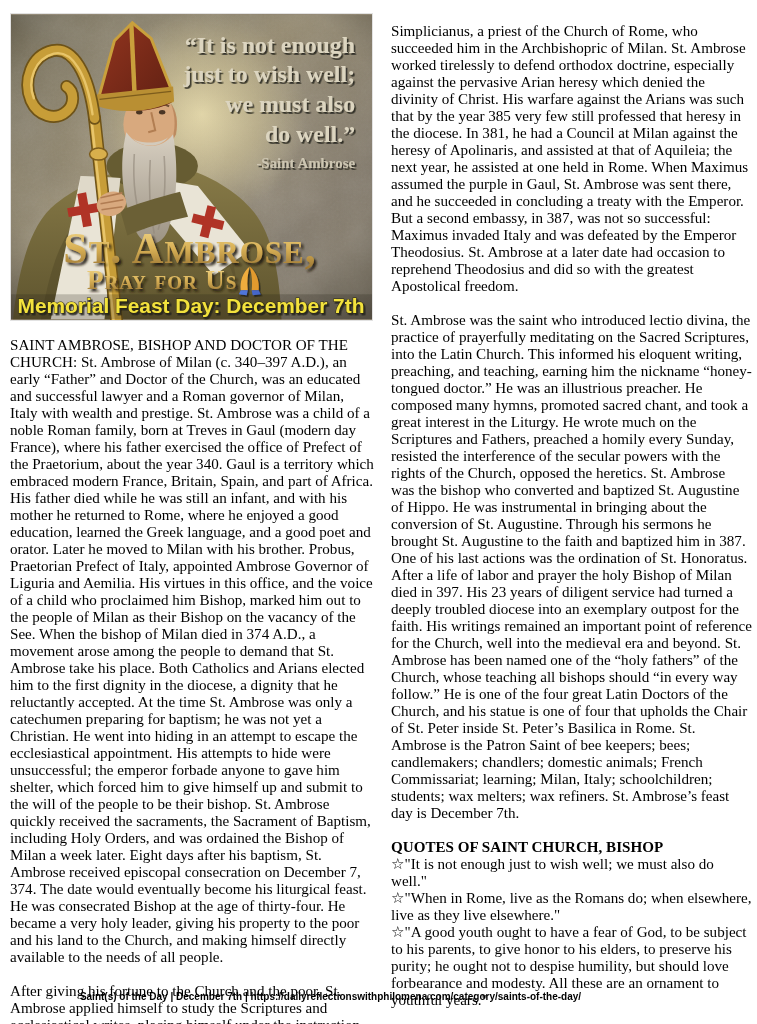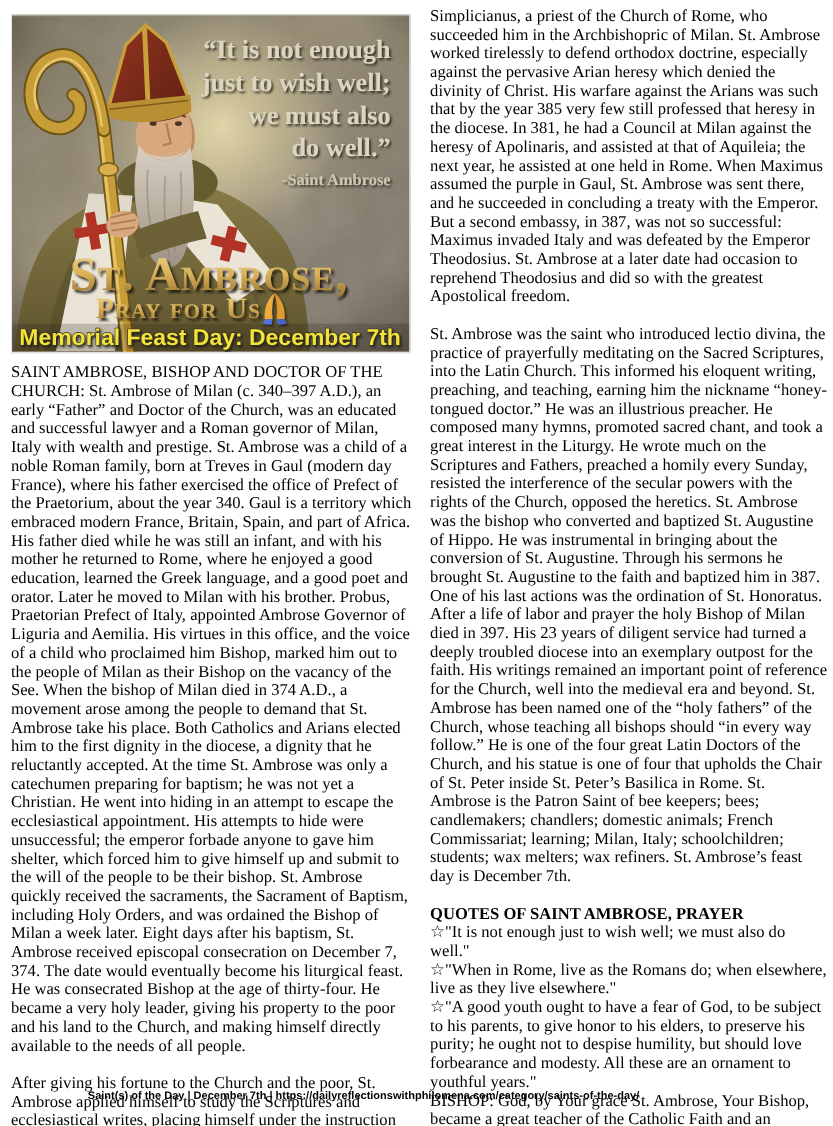--- a/index.html
+++ b/index.html
@@ -6,21 +6,21 @@
   body{
     width:757px;height:1024px;background:#ffffff;position:relative;overflow:hidden;
     font-family:"Liberation Serif","DejaVu Serif",serif;color:#000;
     -webkit-font-smoothing:antialiased;
   }
   .col-left{position:absolute;left:10px;top:13px;width:365px;}
   .saint-image{width:361px;height:306px;border:1px solid #e2e2e2;display:block;background:#8d8068;}
   .body-text{font-size:15.1px;line-height:17px;text-align:left;}
   .col-left .body-text{margin-top:10px;}
   .col-right{position:absolute;left:391px;top:7px;width:361px;}
-  p.para{margin:0 0 17px 0;}
+  p.para{margin:16px 0 17px 0;}
   p.para:last-child{margin-bottom:0;}
   b.lead{font-weight:normal;}
   .quotes-heading{font-weight:bold;margin:0;}
   .quote-line{margin:0;}
   .footer{
     position:absolute;left:0;top:989px;width:661px;text-align:center;
     font-family:"Liberation Sans","DejaVu Sans",sans-serif;
     font-weight:bold;font-size:10px;line-height:15.5px;color:#000;
   }
   
@@ -179,21 +179,21 @@
     <p class="para"><b class="lead">SAINT AMBROSE, BISHOP AND DOCTOR OF THE CHURCH:</b> <span>St. Ambrose of Milan (c. 340–397 A.D.), an early “Father” and Doctor of the Church, was an educated and successful lawyer and a Roman governor of Milan, Italy with wealth and prestige. St. Ambrose was a child of a noble Roman family, born at Treves in Gaul (modern day France), where his father exercised the office of Prefect of the Praetorium, about the year 340. Gaul is a territory which embraced modern France, Britain, Spain, and part of Africa. His father died while he was still an infant, and with his mother he returned to Rome, where he enjoyed a good education, learned the Greek language, and a good poet and orator. Later he moved to Milan with his brother. Probus, Praetorian Prefect of Italy, appointed Ambrose Governor of Liguria and Aemilia. His virtues in this office, and the voice of a child who proclaimed him Bishop, marked him out to the people of Milan as their Bishop on the vacancy of the See. When the bishop of Milan died in 374 A.D., a movement arose among the people to demand that St. Ambrose take his place. Both Catholics and Arians elected him to the first dignity in the diocese, a dignity that he reluctantly accepted. At the time St. Ambrose was only a catechumen preparing for baptism; he was not yet a Christian. He went into hiding in an attempt to escape the ecclesiastical appointment. His attempts to hide were unsuccessful; the emperor forbade anyone to gave him shelter, which forced him to give himself up and submit to the will of the people to be their bishop. St. Ambrose quickly received the sacraments, the Sacrament of Baptism, including Holy Orders, and was ordained the Bishop of Milan a week later. Eight days after his baptism, St. Ambrose received episcopal consecration on December 7, 374. The date would eventually become his liturgical feast. He was consecrated Bishop at the age of thirty-four. He became a very holy leader, giving his property to the poor and his land to the Church, and making himself directly available to the needs of all people.</span></p>
     <p class="para"><span>After giving his fortune to the Church and the poor, St. Ambrose applied himself to study the Scriptures and ecclesiastical writes, placing himself under the instruction of</span></p>
   </div>
 </div>
 
 <div class="col-right body-text">
   <p class="para"><span>Simplicianus, a priest of the Church of Rome, who succeeded him in the Archbishopric of Milan. St. Ambrose worked tirelessly to defend orthodox doctrine, especially against the pervasive Arian heresy which denied the divinity of Christ. His warfare against the Arians was such that by the year 385 very few still professed that heresy in the diocese. In 381, he had a Council at Milan against the heresy of Apolinaris, and assisted at that of Aquileia; the next year, he assisted at one held in Rome. When Maximus assumed the purple in Gaul, St. Ambrose was sent there, and he succeeded in concluding a treaty with the Emperor. But a second embassy, in 387, was not so successful: Maximus invaded Italy and was defeated by the Emperor Theodosius. St. Ambrose at a later date had occasion to reprehend Theodosius and did so with the greatest Apostolical freedom.</span></p>
   <p class="para"><span>St. Ambrose was the saint who introduced lectio divina, the practice of prayerfully meditating on the Sacred Scriptures, into the Latin Church. This informed his eloquent writing, preaching, and teaching, earning him the nickname “honey-tongued doctor.” He was an illustrious preacher. He composed many hymns, promoted sacred chant, and took a great interest in the Liturgy. He wrote much on the Scriptures and Fathers, preached a homily every Sunday, resisted the interference of the secular powers with the rights of the Church, opposed the heretics. St. Ambrose was the bishop who converted and baptized St. Augustine of Hippo. He was instrumental in bringing about the conversion of St. Augustine. Through his sermons he brought St. Augustine to the faith and baptized him in 387. One of his last actions was the ordination of St. Honoratus. After a life of labor and prayer the holy Bishop of Milan died in 397. His 23 years of diligent service had turned a deeply troubled diocese into an exemplary outpost for the faith. His writings remained an important point of reference for the Church, well into the medieval era and beyond. St. Ambrose has been named one of the “holy fathers” of the Church, whose teaching all bishops should “in every way follow.” He is one of the four great Latin Doctors of the Church, and his statue is one of four that upholds the Chair of St. Peter inside St. Peter’s Basilica in Rome. St. Ambrose is the Patron Saint of bee keepers; bees; candlemakers; chandlers; domestic animals; French Commissariat; learning; Milan, Italy; schoolchildren; students; wax melters; wax refiners. St. Ambrose’s feast day is December 7th.</span></p>
 
   <div class="para">
-    <p class="quotes-heading">QUOTES OF SAINT AMBROSE, PRAYER</p>
+    <p class="quotes-heading">QUOTES OF SAINT CHURCH, BISHOP</p>
     <p class="quote-line"><span>☆</span><span>"It is not enough just to wish well; we must also do well."</span></p>
     <p class="quote-line"><span>☆</span><span>"When in Rome, live as the Romans do; when elsewhere, live as they live elsewhere."</span></p>
     <p class="quote-line"><span>☆</span><span>"A good youth ought to have a fear of God, to be subject to his parents, to give honor to his elders, to preserve his purity; he ought not to despise humility, but should love forbearance and modesty. All these are an ornament to youthful years."</span></p>
   </div>
 
   <p class="para"><b class="lead">BISHOP:</b> <span>God, by Your grace St. Ambrose, Your Bishop, became a great teacher of the Catholic Faith and an example of apostolic fortitude. Raise up Bishops in Your Church today who will give strong and wise leadership. Amen</span></p>
 </div>
 
 <div class="footer">
   <div>Saint(s) of the Day | December 7th | https://dailyreflectionswithphilomena.com/category/saints-of-the-day/</div>

